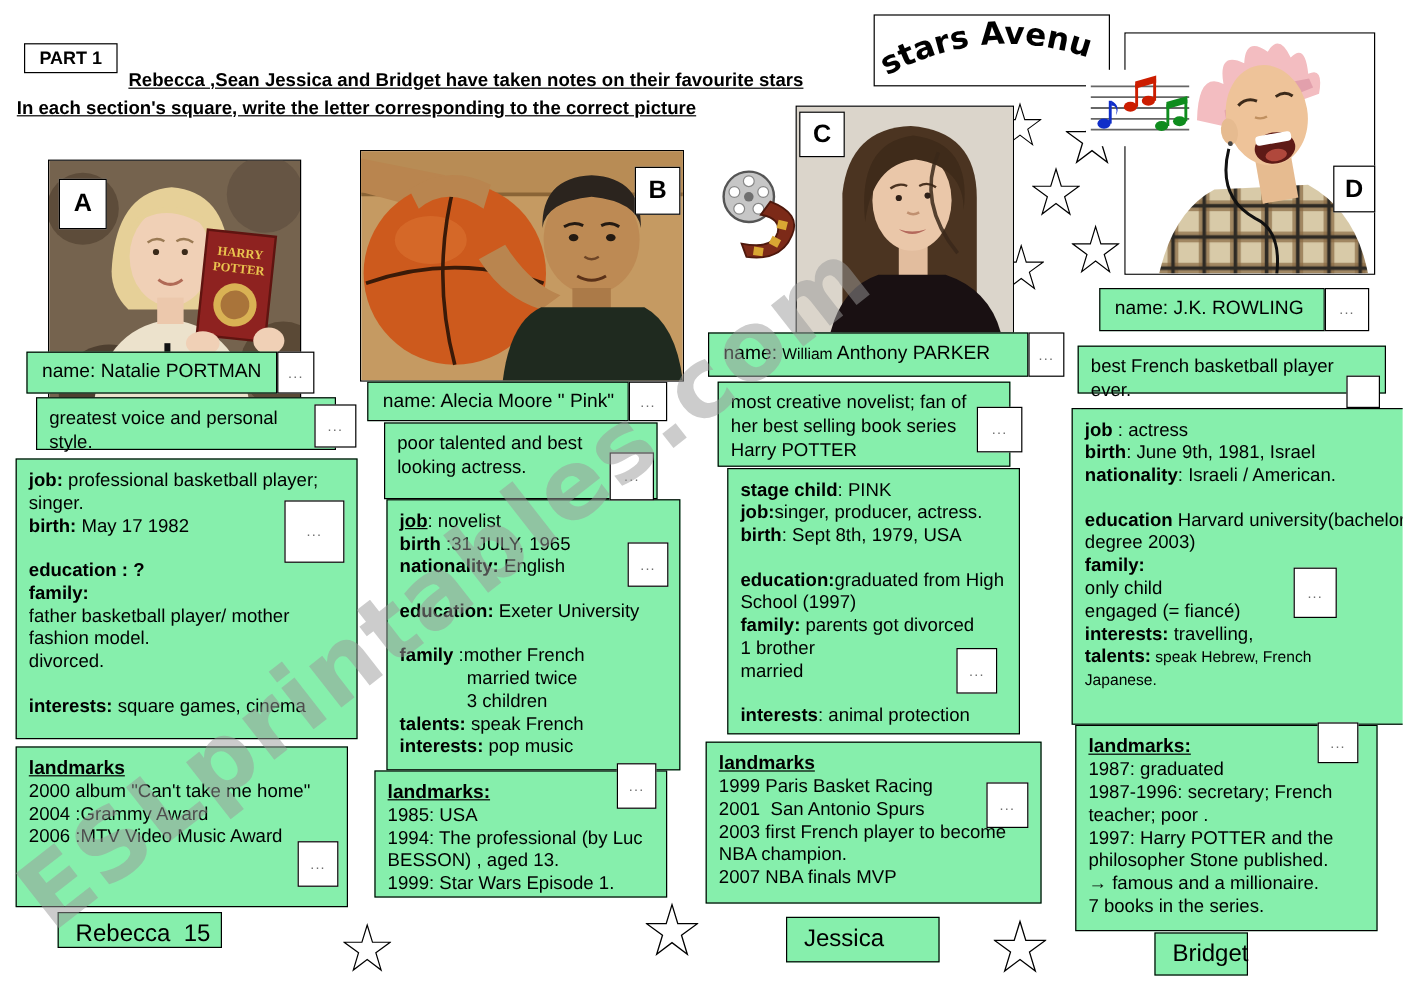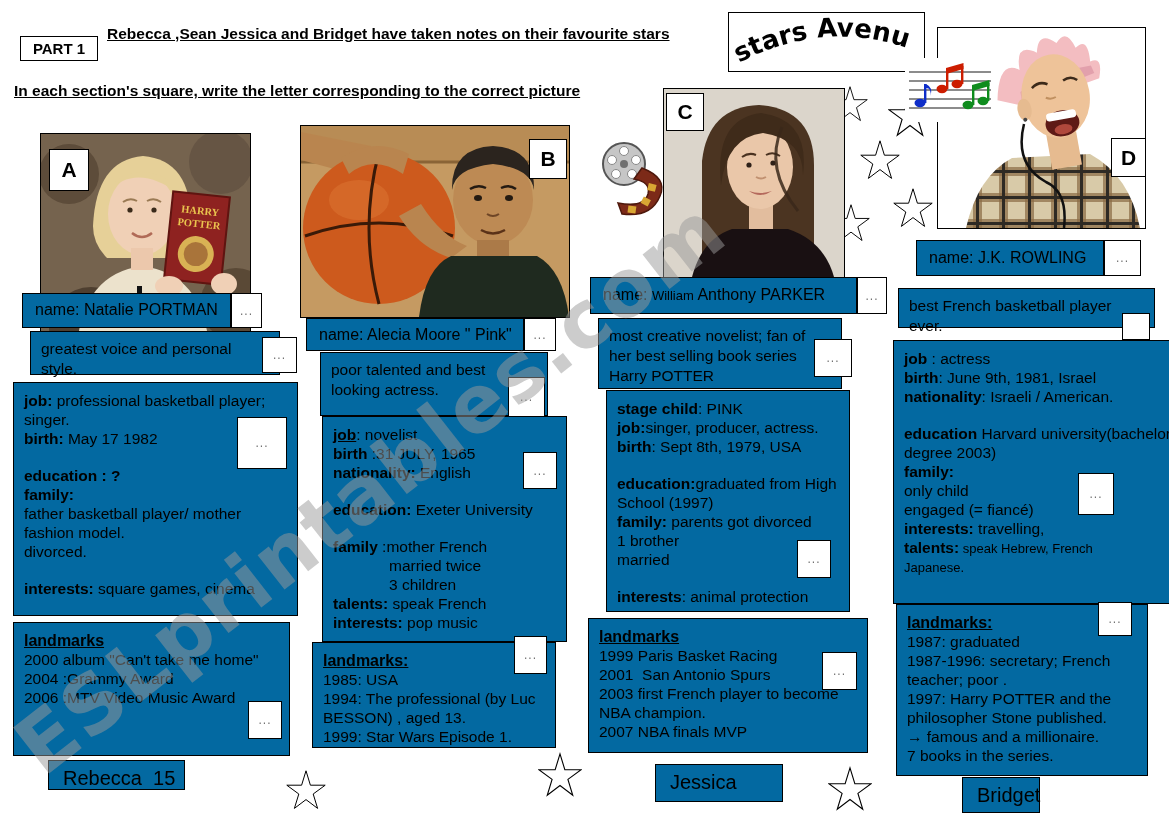--- a/index.html
+++ b/index.html
@@ -1,18 +1,18 @@
 <!DOCTYPE html>
 <html><head>
 <meta charset="utf-8">
 <style>
   html,body { margin:0; padding:0; background:#fff; }
   .page { position:relative; width:1169px; height:821px; background:#fff;
           font-family:"Liberation Sans", sans-serif; color:#000; overflow:hidden; }
-  .box { position:absolute; background:#0369a1; border:1px solid #000; box-sizing:border-box; }
+  .box { position:absolute; background:#86efac; border:1px solid #000; box-sizing:border-box; }
   .photo-frame { position:absolute; border:1px solid #000; box-sizing:border-box; background:#fff; }
   .photo-frame svg { display:block; }
   .letter-label { position:absolute; background:#fff; border:1px solid #000; box-sizing:border-box;
                   display:flex; align-items:center; justify-content:center;
                   font-weight:bold; font-size:21px; z-index:3; }
   .name-main { font-size:16px; padding:7px 0 0 12px; white-space:pre; z-index:2; }
   .answer-box { position:absolute; background:#fff; border:1px solid #000; box-sizing:border-box;
                 display:flex; align-items:center; justify-content:center;
                 color:#6f6f6f; font-size:12px; letter-spacing:1px; z-index:2; }
   .quote-box { font-size:15.5px; line-height:20px; padding:7px 10px; z-index:1; }
@@ -37,21 +37,21 @@
                transform:rotate(-38deg); transform-origin:0 100%; }
   .logo-box { position:absolute; left:728px; top:12px; width:197px; height:60px;
               border:1px solid #000; box-sizing:border-box; background:#fff; z-index:2; }
 </style>
 </head>
 <body>
 
 <div class="page">
 
   <div class="hdr-part">PART 1</div>
-  <div class="hdr-line" style="left:107px; top:25px;">Rebecca ,Sean Jessica and Bridget have taken notes on their favourite stars</div>
+  <div class="hdr-line" style="left:107px; top:59px;">Rebecca ,Sean Jessica and Bridget have taken notes on their favourite stars</div>
   <div class="hdr-line" style="left:14px; top:82px;">In each section's square, write the letter corresponding to the correct picture</div>
 
   <div class="logo-box">
     <svg width="195" height="58" viewBox="0 0 195 58">
       <path id="logoArc" d="M 10 50 Q 97 4 186 38" fill="none"></path>
       <text font-family="DejaVu Sans, sans-serif" font-size="26" font-weight="bold" fill="#000">
         <textPath href="#logoArc">stars Avenue</textPath>
       </text>
     </svg>
   </div>

